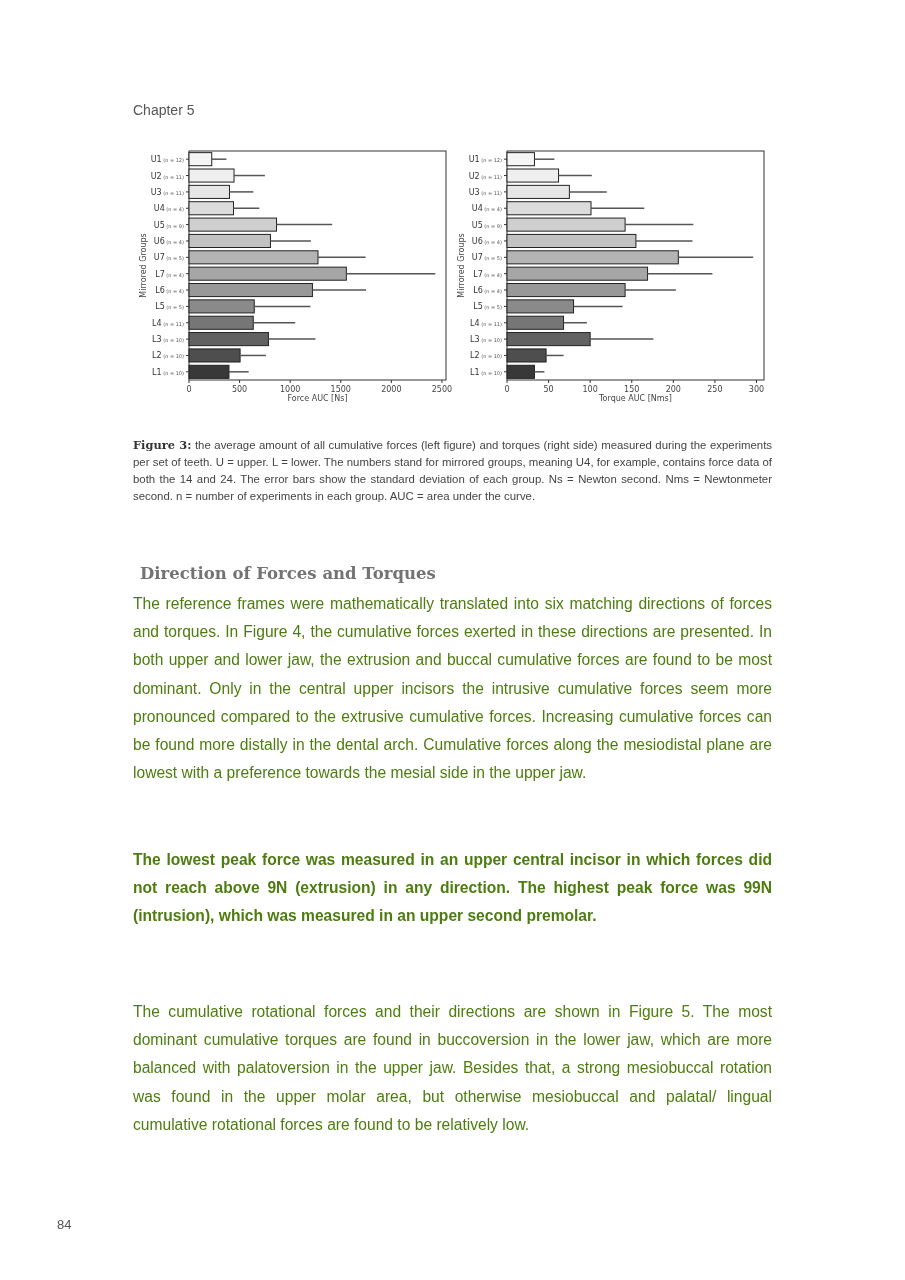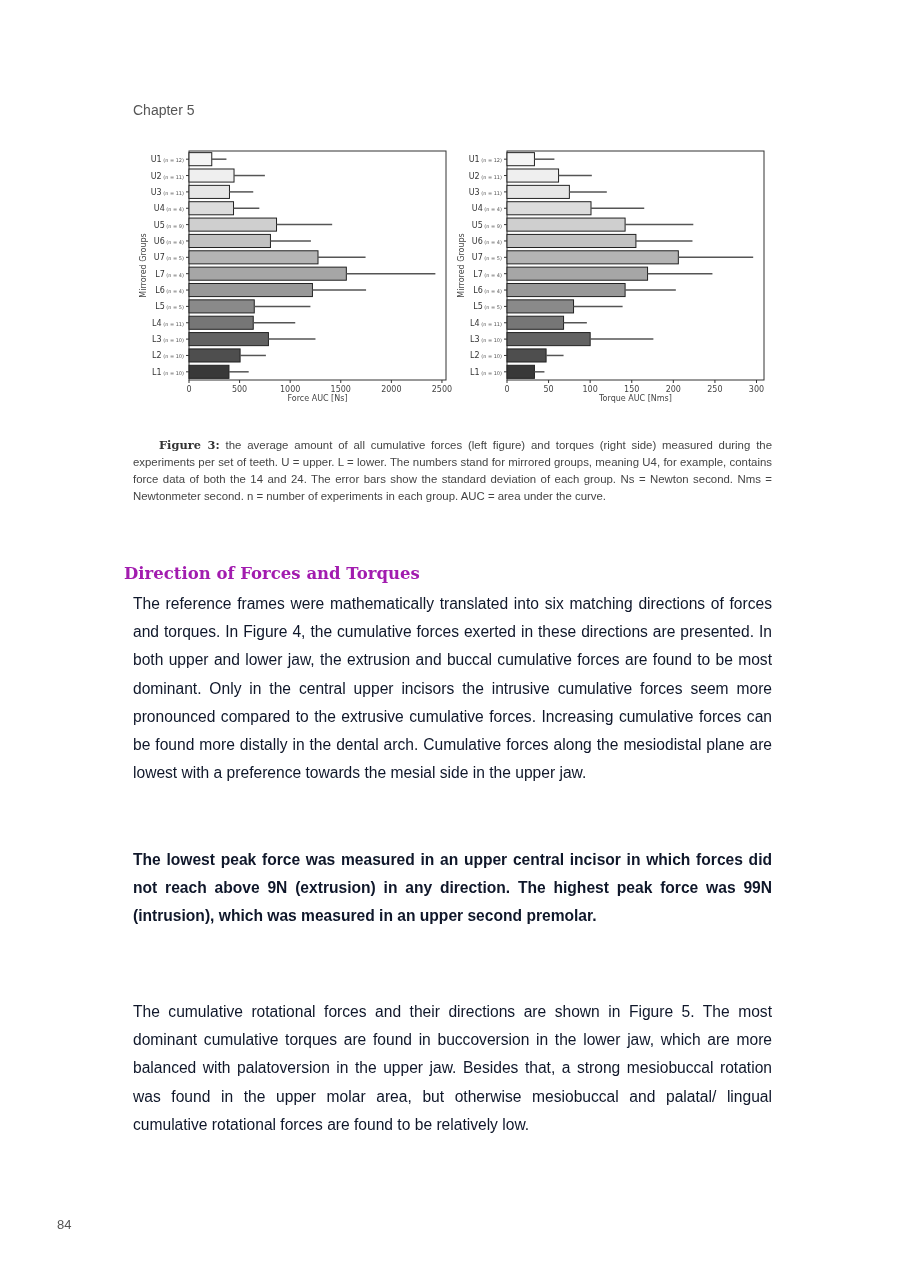--- a/index.html
+++ b/index.html
@@ -2,23 +2,23 @@
 <html><head>
 <meta charset="utf-8">
 <style>
   html, body { margin: 0; padding: 0; background: #ffffff; }
   body { width: 905px; height: 1280px; position: relative; overflow: hidden;
          font-family: "Liberation Sans", sans-serif; color: #3b3b3b; }
   .running-head { position: absolute; left: 133px; top: 58px; font-size: 14px; color: #555; font-family: "Liberation Sans", sans-serif; margin-top: 44px; }
   .figure { position: absolute; left: 130px; top: 140px; width: 650px; height: 270px; }
   .figure svg { position: absolute; left: 0; top: 0; }
   .caption { position: absolute; left: 133px; top: 426px; width: 639px; font-size: 11.4px; line-height: 17px; color: #444; text-align: justify; font-family: "Liberation Sans", sans-serif; }
-  .caption b { font-family: "DejaVu Serif", serif; font-weight: bold; color: #333; margin-left: 26px; }
-  .section-heading { position: absolute; left: 124px; top: 564px; font-size: 16.5px; font-weight: bold; color: #a21caf; font-family: "DejaVu Serif", serif; margin: 0; }
-  .para { position: absolute; left: 133px; width: 639px; font-size: 15.6px; line-height: 28.2px; color: #0f172a; text-align: justify; text-align-last: left; font-family: "Liberation Sans", sans-serif; margin: 0; }
+  .caption b { font-family: "DejaVu Serif", serif; font-weight: bold; color: #333; }
+  .section-heading { position: absolute; left: 140px; top: 564px; font-size: 16.5px; font-weight: bold; color: #737373; font-family: "DejaVu Serif", serif; margin: 0; }
+  .para { position: absolute; left: 133px; width: 639px; font-size: 15.6px; line-height: 28.2px; color: #4d7c0f; text-align: justify; text-align-last: left; font-family: "Liberation Sans", sans-serif; margin: 0; }
   .p1 { top: 590px; }
   .p2 { top: 846px; font-weight: bold; }
   .p3 { top: 998px; }
   .page-number { position: absolute; left: 57px; top: 1217px; font-size: 13px; color: #555; text-align: right; }
   .tick-label { font-size: 8px; fill: #444; font-family: "DejaVu Sans", sans-serif; }
   .ylab { font-size: 8px; fill: #333; font-family: "DejaVu Sans", sans-serif; }
   .ylab-n { font-size: 5px; fill: #555; }
   .axis-title { font-size: 8px; fill: #444; font-family: "DejaVu Sans", sans-serif; }
 </style>
 </head>

